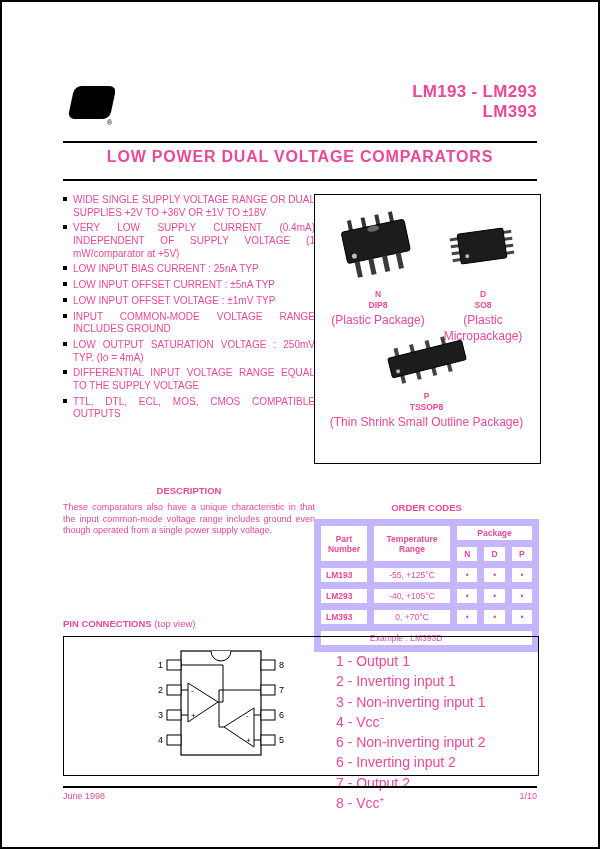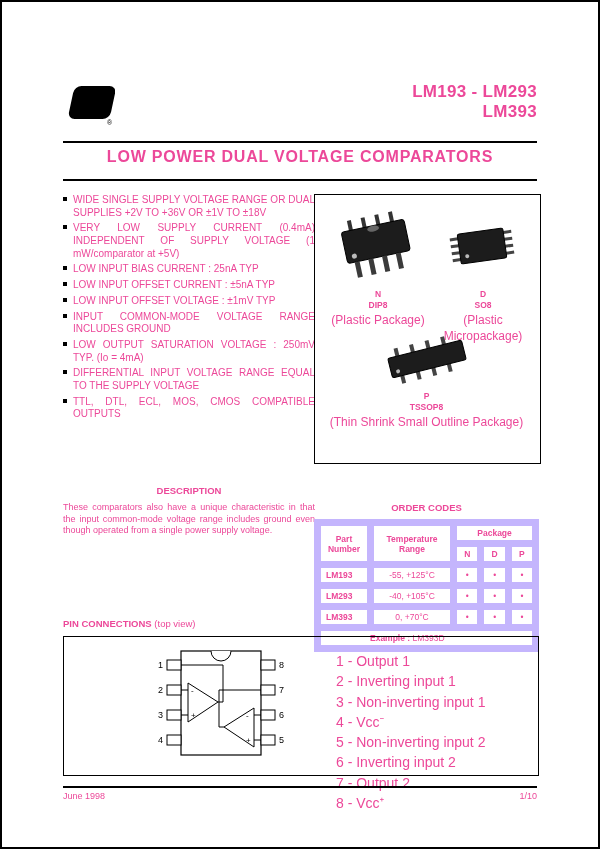--- a/index.html
+++ b/index.html
@@ -38,21 +38,21 @@
   
   .order-codes { left:312px; top:500px; width:225px; }
   .order-table { width:100%; border-collapse:collapse; font-size:8.5px; margin-top:5px; }
   .order-table th, .order-table td { border:7px solid #c4b5fd; padding:2px 3px; text-align:center; }
   .order-table th { font-weight:bold; }
   .col-part { width:50px; }
   .col-temp { width:95px; }
   .col-pkg { width:25px; }
   .cell-part { text-align:left !important; padding-left:5px !important;font-weight:bold; }
   .example-cell { text-align:left !important; padding-left:5px !important; }
-  .example-label { font-weight:bold;padding-left:44px; }
+  .example-label { font-weight:normal;padding-left:44px; }
 
   
   .pin-title { left:61px; top:616px; font-size:9.5px; }
   .pin-title .bold { font-weight:bold; }
   .pin-box { left:61px; top:634px; width:474px; height:138px; border:1px solid #000; }
   .chip-svg { position:absolute; left:62px; top:8px; }
   .pin-list { position:absolute; left:272px; top:14px; font-size:14px; line-height:1.45; }
   svg text { font-family:"Liberation Sans", sans-serif; fill:#000; }
   .pin-num { font-size:9px; }
   .mark { font-size:8px; }
@@ -274,21 +274,21 @@
       <text class="pin-num" x="153" y="23">8</text>
       <text class="pin-num" x="153" y="48">7</text>
       <text class="pin-num" x="153" y="73">6</text>
       <text class="pin-num" x="153" y="98">5</text>
     </svg>
     <div class="pin-list">
       <div>1 - Output 1</div>
       <div>2 - Inverting input 1</div>
       <div>3 - Non-inverting input 1</div>
       <div>4 - Vcc⁻</div>
-      <div>5 - Non-inverting input 2</div>
+      <div>6 - Non-inverting input 2</div>
       <div>6 - Inverting input 2</div>
       <div>7 - Output 2</div>
       <div>8 - Vcc⁺</div>
     </div>
   </div>
 
   <div class="rule footer-rule"></div>
   <div class="abs footer-date">June 1998</div>
   <div class="abs footer-page">1/10</div>
 

